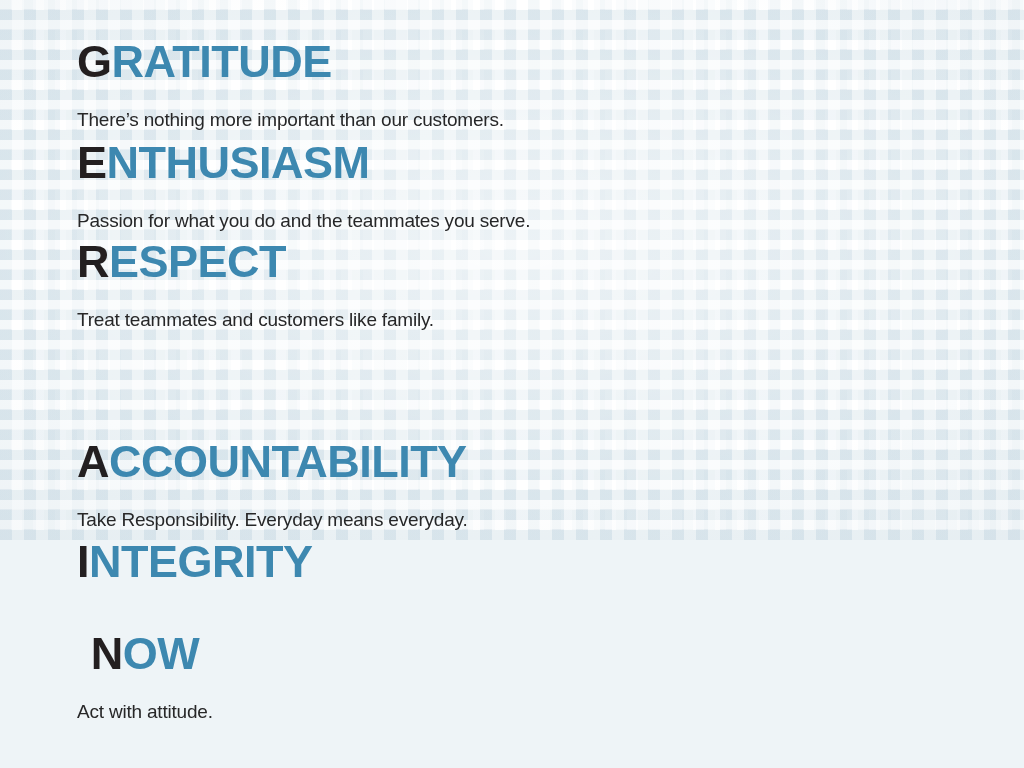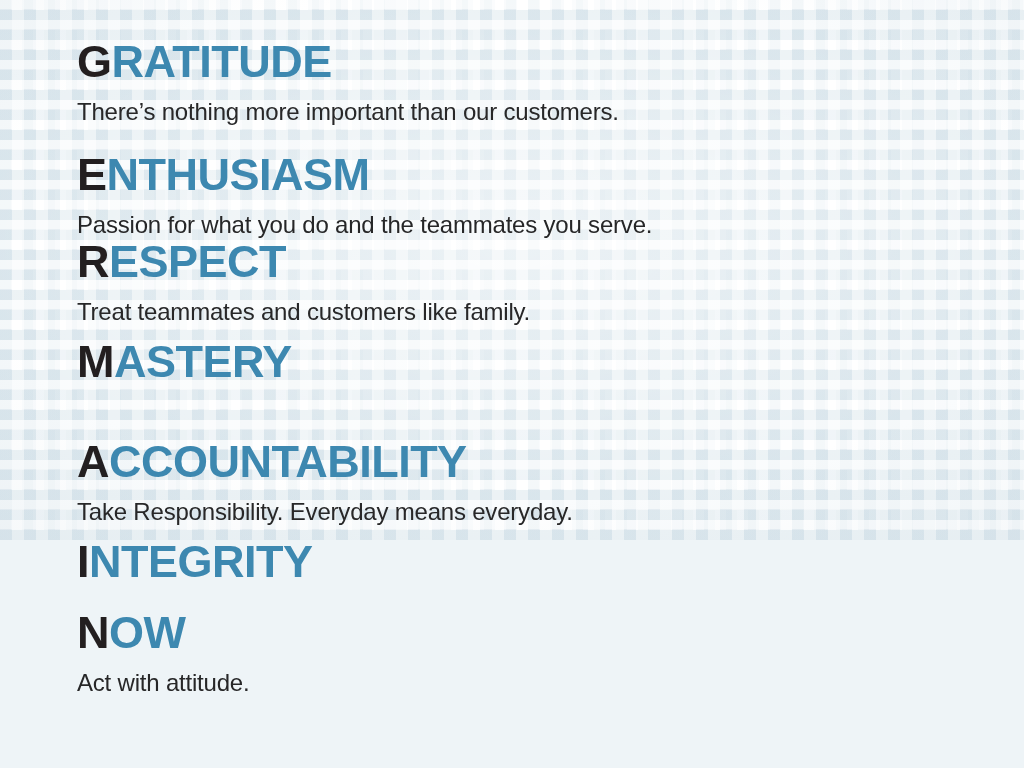--- a/index.html
+++ b/index.html
@@ -85,38 +85,38 @@
     letter-spacing: -0.5px;
     color: #3d88b0;
     white-space: nowrap;
   }
 
   .value-heading .initial {
     color: #231f20;
   }
 
   .value-desc {
-    margin: 12px 0 0 0;
+    margin: 20px 0 0 0;
     font-family: "Liberation Sans", sans-serif;
     font-weight: normal;
-    font-size: 24px;
+    font-size: 19px;
     line-height: 30px;
     letter-spacing: -0.2px;
     color: #272728;
     white-space: nowrap;
   }
 
   
   .value-block[data-index="0"] { top: 39px; }
-  .value-block[data-index="1"] { top: 152px; }
+  .value-block[data-index="1"] { top: 140px; }
   .value-block[data-index="2"] { top: 239px; }
   .value-block[data-index="3"] { top: 339px; }
   .value-block[data-index="4"] { top: 439px; }
   .value-block[data-index="5"] { top: 539px; }
-  .value-block[data-index="6"] { top: 610px; }
+  .value-block[data-index="6"] { top: 631px; text-align: center; }
 </style>
 </head>
 <body>
 
 <div id="poster">
 
   <div id="pattern-overlay"></div>
   <div id="vignette"></div>
 
   <div id="content">
@@ -130,21 +130,20 @@
       <h2 class="value-heading"><span class="initial">E</span><span class="rest">NTHUSIASM</span></h2>
       <p class="value-desc">Passion for what you do and the teammates you serve.</p>
     </div>
 
     <div class="value-block" data-index="2">
       <h2 class="value-heading"><span class="initial">R</span><span class="rest">ESPECT</span></h2>
       <p class="value-desc">Treat teammates and customers like family.</p>
     </div>
 
     <div class="value-block" data-index="3">
-      <h2 class="value-heading"><span class="initial">M</span><span class="rest">ASTERY</span></h2>
     </div>
 
     <div class="value-block" data-index="4">
       <h2 class="value-heading"><span class="initial">A</span><span class="rest">CCOUNTABILITY</span></h2>
       <p class="value-desc">Take Responsibility. Everyday means everyday.</p>
     </div>
 
     <div class="value-block" data-index="5">
       <h2 class="value-heading"><span class="initial">I</span><span class="rest">NTEGRITY</span></h2>
     </div>

